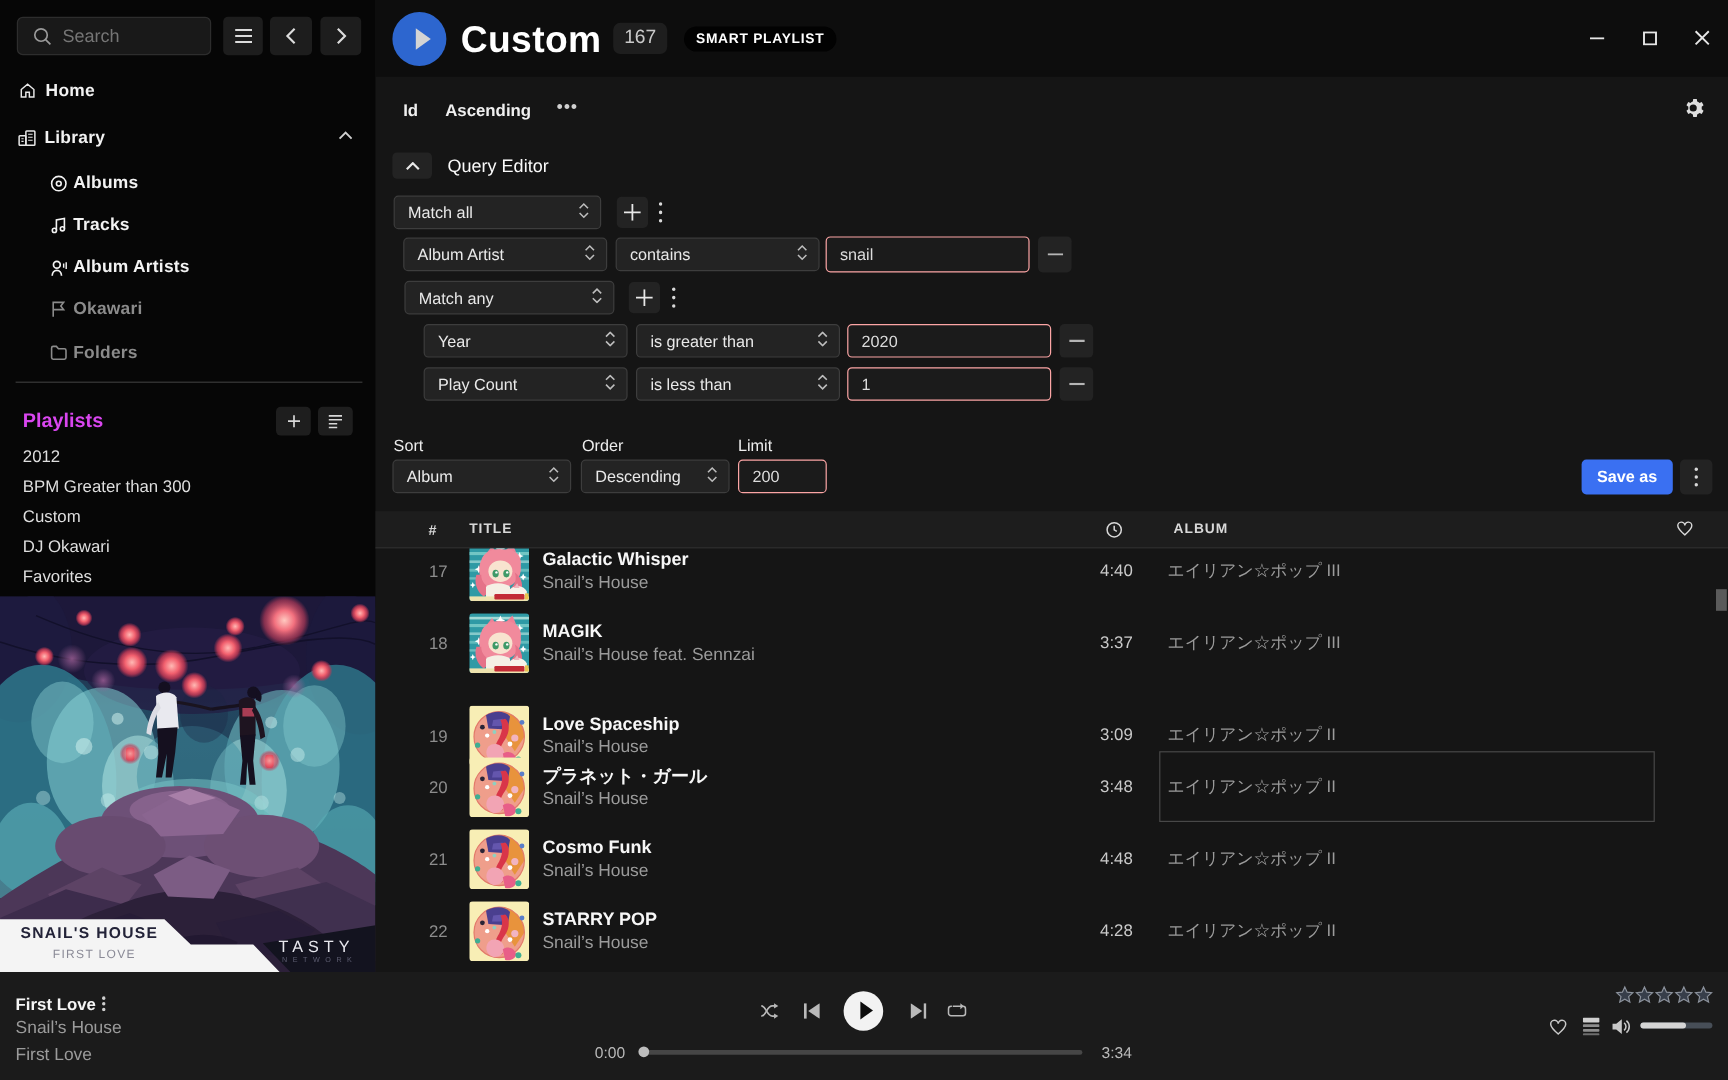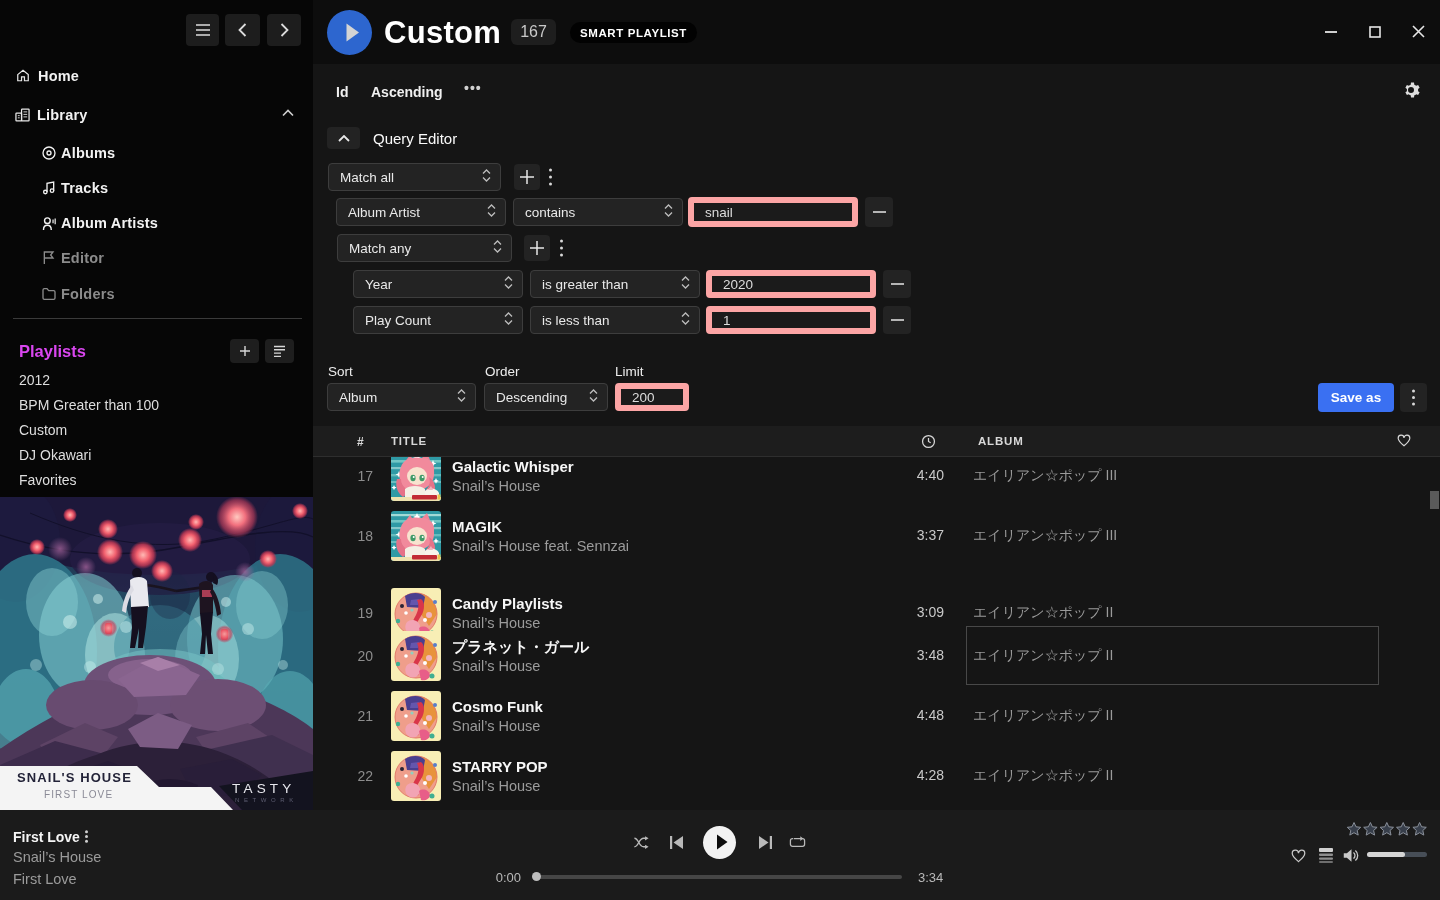--- a/index.html
+++ b/index.html
@@ -10,38 +10,45 @@
 #sidebar { position:absolute; left:0; top:0; width:313px; height:810px; background:#060606; }
 .sbtn { position:absolute; background:#1d1d1d; border-radius:4px; display:flex; align-items:center; justify-content:center; }
 .navlab { font-size:14.5px; font-weight:bold; color:#f2f2f2; letter-spacing:.2px; }
 .dim { color:#8b8b8b; }
 .plitem { position:absolute; left:19px; font-size:14px; color:#dedede; }
 
 #main { position:absolute; left:313px; top:0; width:1127px; height:810px; background:#151515; }
 #mhead { position:absolute; left:0; top:0; width:1127px; height:64px; background:#0d0d0d; }
 .sel { position:absolute; background:#232323; border:1px solid #3d3d3d; border-radius:4px; color:#e9e9e9; font-size:13.5px; display:flex; align-items:center; padding:0 11px; }
 .sel .ud { position:absolute; right:9px; top:50%; transform:translateY(-50%); }
-.inp { position:absolute; background:#1b1b1b; border:6px solid #fca5a5; border-radius:4px; color:#dcdcdc; font-size:13.5px; display:flex; align-items:center; padding:0 11px; }
+.inp { position:absolute; background:#1b1b1b; border:1px solid #fca5a5; border-radius:4px; color:#dcdcdc; font-size:13.5px; display:flex; align-items:center; padding:0 11px; }
 .mbtn { position:absolute; background:#232323; border-radius:4px; display:flex; align-items:center; justify-content:center; color:#cfcfcf; }
 .qlab { position:absolute; font-size:13.5px; color:#ededed; }
 .row { position:absolute; left:0; width:1127px; height:60px; }
 .rnum { position:absolute; left:30px; width:30px; top:22px; text-align:right; font-size:14px; color:#8d8d8d; }
 .rthumb { position:absolute; left:78px; top:5px; width:50px; height:50px; border-radius:3px; overflow:hidden; }
 .rtitle { position:absolute; left:139px; top:12px; font-size:15px; font-weight:bold; color:#f7f7f7; }
 .rartist { position:absolute; left:139px; top:32px; font-size:14.5px; color:#9b9b9b; }
 .rtime { position:absolute; left:575px; width:56px; top:21px; text-align:right; font-size:14px; color:#c9c9c9; }
 .ralbum { position:absolute; left:660px; top:21px; font-size:14px; color:#9b9b9b; }
 
 #player { position:absolute; left:0; top:810px; width:1440px; height:90px; background:#1b1b1b; }
 </style>
 </head>
 <body>
 <div id="stage">
   <div id="sidebar">
 
+    <div class="abs" style="left:14px;top:14px;width:162px;height:32px;background:#191919;border:1px solid #2d2d2d;border-radius:5px;">
+      <svg class="abs" style="left:12px;top:7px;" width="17" height="17" viewBox="0 0 17 17" fill="none" stroke="#9a9a9a" stroke-width="1.4">
+          <circle cx="7.2" cy="7.2" r="5.2"></circle>
+          <path d="M11 11 L15 15"></path>
+        </svg>
+      <div class="abs" style="left:37px;top:7px;font-size:15px;color:#757575;">Search</div>
+    </div>
     <div class="sbtn" style="left:186px;top:14px;width:33px;height:32px;">
       <svg width="16" height="14" viewBox="0 0 16 14" stroke="#dcdcdc" stroke-width="1.6">
           <path d="M1 2h14M1 7h14M1 12h14"></path>
         </svg>
     </div>
     <div class="sbtn" style="left:225px;top:14px;width:35px;height:32px;">
       <svg width="9" height="14" viewBox="0 0 9 14" fill="none" stroke="#dcdcdc" stroke-width="1.8">
           <path d="M7.5 1 L1.5 7 L7.5 13"></path>
         </svg>
     </div>
@@ -78,40 +85,40 @@
     <svg class="abs" style="left:41px;top:215px;" width="17" height="17" viewBox="0 0 24 24" fill="none" stroke="#f2f2f2" stroke-width="2">
         <circle cx="9" cy="8" r="4"></circle>
         <path d="M3.5 21c0-4 2.5-6.5 5.5-6.5s5.5 2.5 5.5 6.5"></path>
         <path d="M17 6.5v5" stroke-width="1.7"></path>
         <path d="M20 5v8" stroke-width="1.7"></path>
       </svg>
     <div class="abs navlab" style="left:61px;top:215px;font-size:14.5px;">Album Artists</div>
     <svg class="abs" style="left:41px;top:250px;" width="16" height="16" viewBox="0 0 24 24" fill="none" stroke="#8b8b8b" stroke-width="2">
         <path d="M5 21V3h13l-3.5 4.5L18 12H5"></path>
       </svg>
-    <div class="abs navlab dim" style="left:61px;top:250px;font-size:14.5px;">Editor</div>
+    <div class="abs navlab dim" style="left:61px;top:250px;font-size:14.5px;">Okawari</div>
     <svg class="abs" style="left:41px;top:286px;" width="16" height="16" viewBox="0 0 24 24" fill="none" stroke="#8b8b8b" stroke-width="2">
         <path d="M3 6a2 2 0 0 1 2-2h4l2.5 3H19a2 2 0 0 1 2 2v9a2 2 0 0 1-2 2H5a2 2 0 0 1-2-2Z"></path>
       </svg>
     <div class="abs navlab dim" style="left:61px;top:286px;font-size:14.5px;">Folders</div>
     <div class="abs" style="left:13px;top:318px;width:289px;height:1px;background:#3a3a3a;"></div>
 
     <div class="abs" style="left:19px;top:342px;font-size:16.5px;font-weight:bold;color:#d946ef;">Playlists</div>
     <div class="sbtn" style="left:230px;top:339px;width:29px;height:24px;background:#1e1e1e;">
       <svg width="12" height="12" viewBox="0 0 12 12" stroke="#d8d8d8" stroke-width="1.4">
           <path d="M6 1v10M1 6h10"></path>
         </svg>
     </div>
     <div class="sbtn" style="left:265px;top:339px;width:29px;height:24px;background:#1e1e1e;">
       <svg width="13" height="12" viewBox="0 0 13 12" stroke="#d8d8d8" stroke-width="1.4">
           <path d="M1 1.5h11M1 4.8h11M1 8.1h7M1 11.4h7"></path>
         </svg>
     </div>
     <div class="plitem" style="top:372px;">2012</div>
-    <div class="plitem" style="top:397px;">BPM Greater than 100</div>
+    <div class="plitem" style="top:397px;">BPM Greater than 300</div>
     <div class="plitem" style="top:422px;">Custom</div>
     <div class="plitem" style="top:447px;">DJ Okawari</div>
     <div class="plitem" style="top:472px;">Favorites</div>
 
     <div class="abs" id="cover" style="left:0;top:497px;width:313px;height:313px;">
     <svg width="313" height="313" viewBox="0 0 313 313">
       <defs>
         <linearGradient id="bgv" x1="0" y1="0" x2="0" y2="1">
           <stop offset="0%" stop-color="#1b1838"></stop>
               <stop offset="30%" stop-color="#234760"></stop>
@@ -688,21 +695,21 @@
         <div class="rtitle">MAGIK</div>
         <div class="rartist">Snail’s House feat. Sennzai</div>
         <div class="rtime">3:37</div>
         <div class="ralbum">エイリアン☆ポップ III</div>
       </div>
       <div class="row" style="top:126px;">
         <div class="rnum">19</div>
         <div class="rthumb"><svg width="50" height="50">
               <use href="#thumb2"></use>
             </svg></div>
-        <div class="rtitle">Candy Playlists</div>
+        <div class="rtitle">Love Spaceship</div>
         <div class="rartist">Snail’s House</div>
         <div class="rtime">3:09</div>
         <div class="ralbum">エイリアン☆ポップ II</div>
       </div>
       <div class="row" style="top:169px;">
         <div class="rnum">20</div>
         <div class="rthumb"><svg width="50" height="50">
               <use href="#thumb2"></use>
             </svg></div>
         <div class="rtitle">プラネット・ガール</div>

